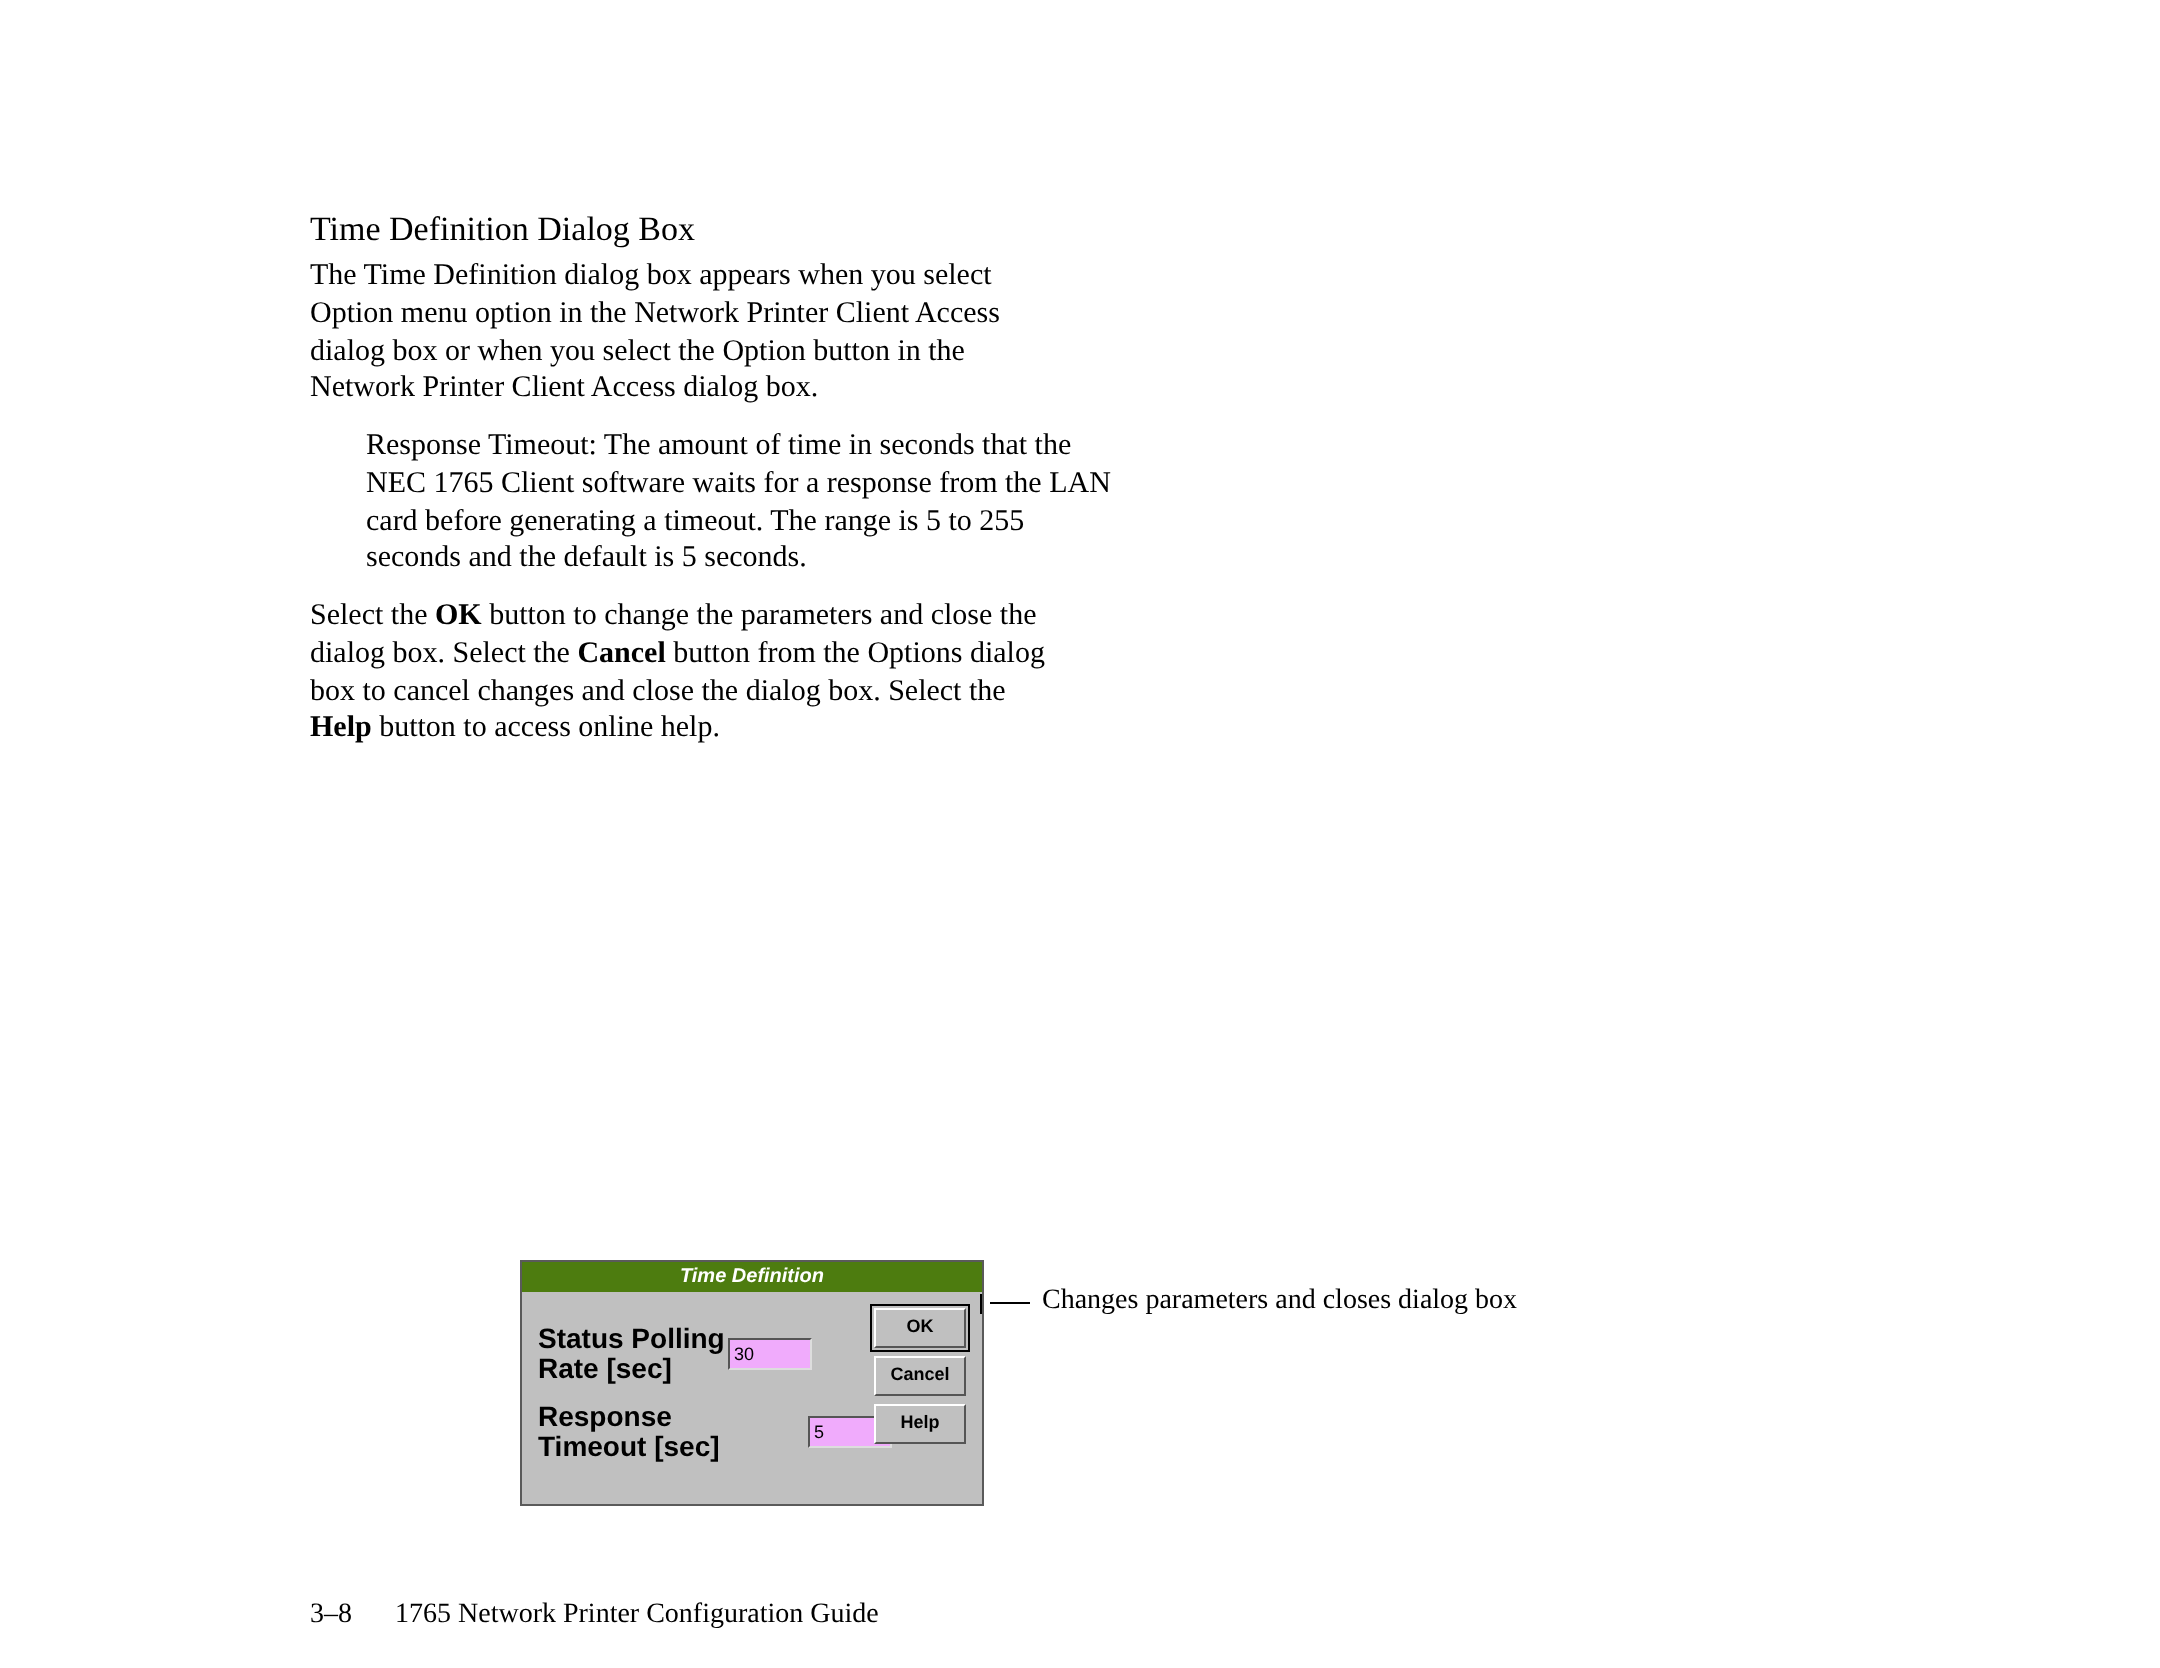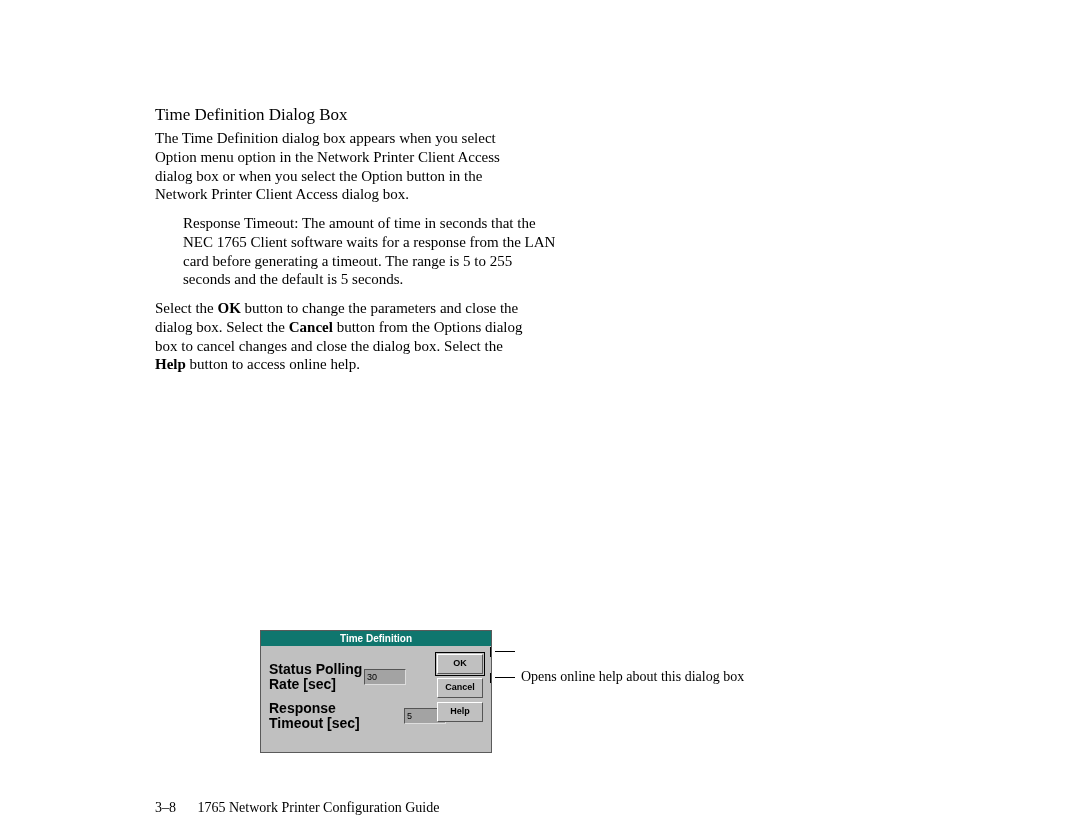--- a/index.html
+++ b/index.html
@@ -42,26 +42,27 @@
     width: 700px;
   }
   .dialog {
     width: 230px;
     background: #c0c0c0;
     border: 1px solid #5a5a5a;
     position: relative;
     font-family: Tahoma, Geneva, sans-serif;
   }
   .dialog .titlebar {
-    background: #0f766e;
+    background: #4d7c0f;
     color: #fff;
     font-size: 10px;
     font-weight: bold;
     text-align: center;
     padding: 2px 0;
+    font-style: italic;
   }
   .dialog .content {
     padding: 6px 8px 10px 8px;
     font-size: 9px;
     color: #000;
     position: relative;
     height: 90px;
   }
   .dlg-row {
     display: flex;
@@ -70,21 +71,21 @@
   }
   .dlg-label {
     flex: 0 0 95px;
     font-size: 14px;
     font-weight: bold;
     line-height: 1.1;
   }
   .dlg-input {
     width: 36px;
     height: 14px;
-    background: #a3a3a3;
+    background: #f0abfc;
     border-top: 1px solid #555;
     border-left: 1px solid #555;
     border-right: 1px solid #ddd;
     border-bottom: 1px solid #ddd;
     font-size: 9px;
     padding: 0 2px;
     line-height: 14px;
   }
   .dlg-buttons {
     position: absolute;
@@ -181,23 +182,20 @@
         <div class="dlg-btn">Cancel</div>
         <div class="dlg-btn">Help</div>
       </div>
     </div>
   </div>
 </div>
 
 <div class="callouts">
   <div class="callout-line">
     <span class="line"></span>
-  </div>
-  <div class="callout-line">
-    <span class="line"></span>
-    <span>Opens online help about this dialog box</span>
+    <span>Changes parameters and closes dialog box</span>
   </div>
 </div>
 
 <div class="footer">
   <span class="pg">3–8</span>
   <span>1765 Network Printer Configuration Guide</span>
 </div>
 
 </body></html>

